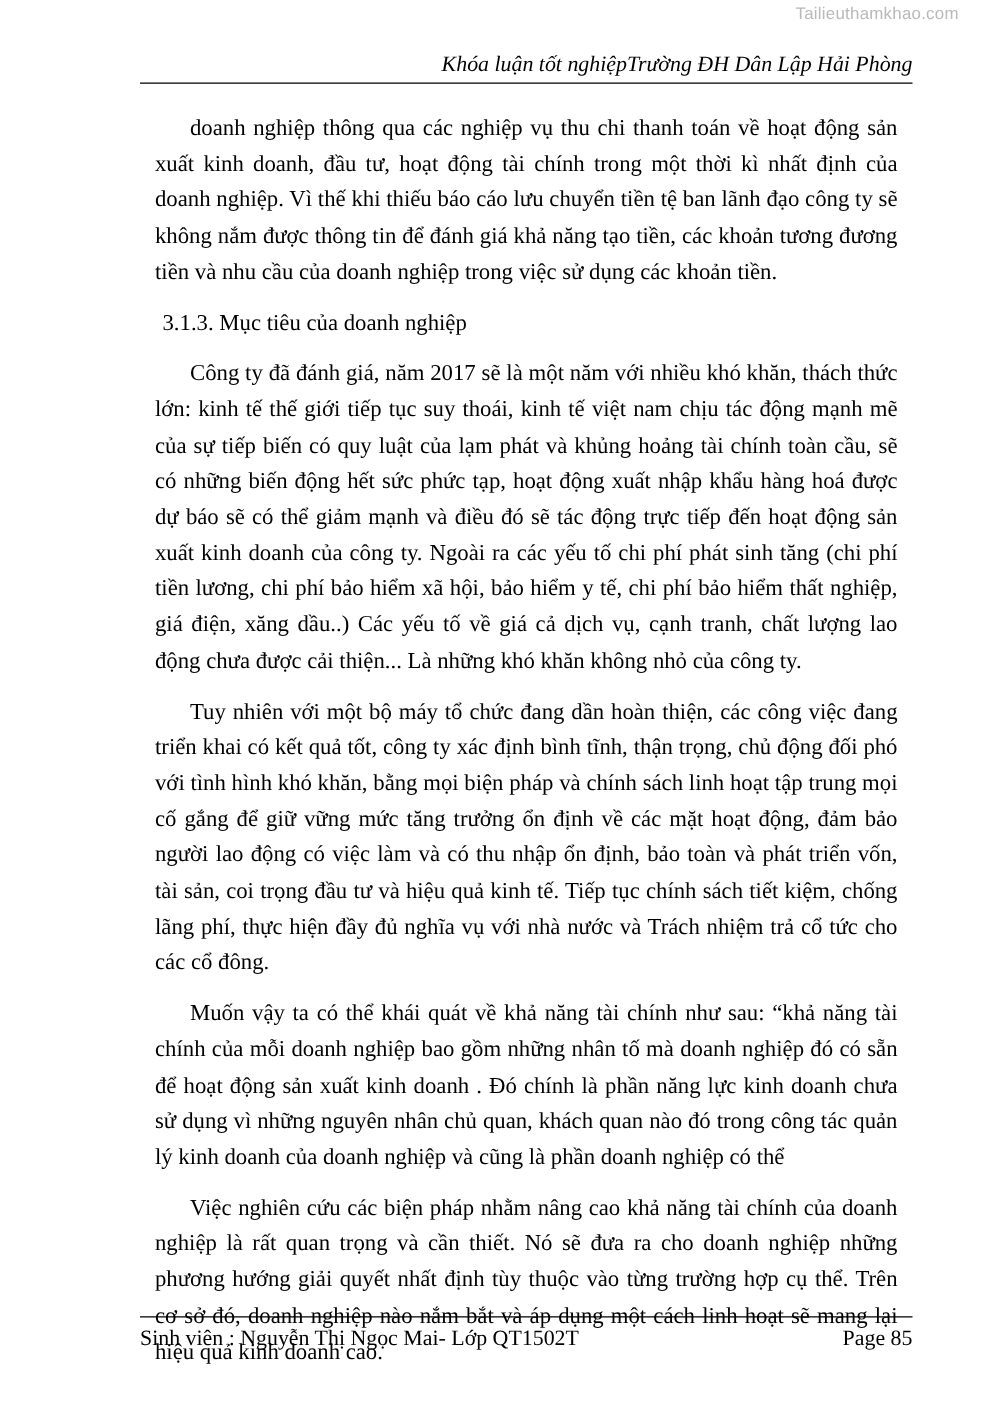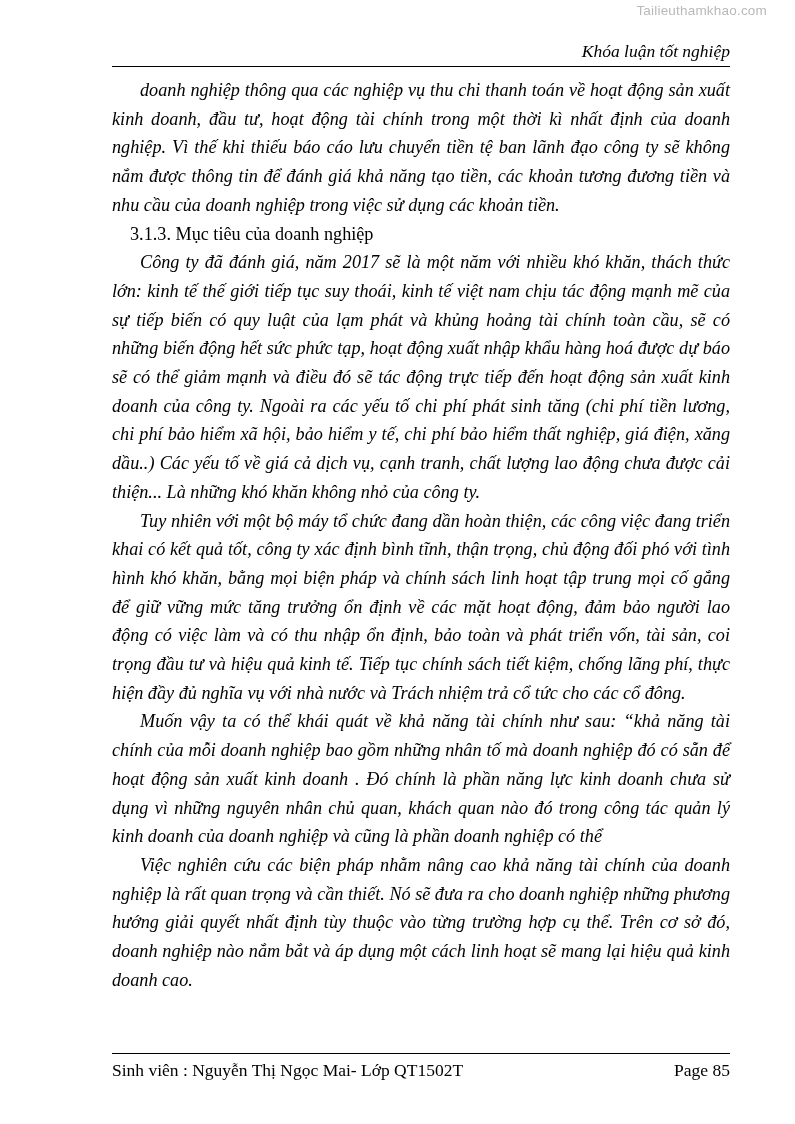--- a/index.html
+++ b/index.html
@@ -64,26 +64,25 @@
   
   .content {
     position: absolute;
     left: 112px;
     top: 76px;
     width: 618px;
     font-size: 18.2px;
     line-height: 28.7px;
   }
   .content p {
-    margin: 0;
+    margin: 12px;
     text-align: justify;
     text-justify: inter-word;
     text-indent: 28px;
     hyphens: none;
-    font-style: italic;
   }
   .content h3 {
     margin: 0;
     font-size: 18.2px;
     line-height: 28.7px;
     font-weight: normal;
     text-indent: 18px;
     text-align: left;
   }
   .content h3.h-sub {
@@ -114,20 +113,21 @@
 </style>
 </head>
 <body>
 
 <div class="page">
 
   <div class="watermark">Tailieuthamkhao.com</div>
 
   <div class="header">
     <span>Khóa luận tốt nghiệp</span>
+    <span>Trường ĐH Dân Lập Hải Phòng</span>
   </div>
   <div class="header-rule"></div>
 
   <div class="content">
     <p>doanh nghiệp thông qua các nghiệp vụ thu chi thanh toán về hoạt động sản xuất kinh doanh, đầu tư, hoạt động tài chính trong một thời kì nhất định của doanh nghiệp. Vì thế khi thiếu báo cáo lưu chuyển tiền tệ ban lãnh đạo công ty sẽ không nắm được thông tin để đánh giá khả năng tạo tiền, các khoản tương đương tiền và nhu cầu của doanh nghiệp trong việc sử dụng các khoản tiền.</p>
     <h3 class="h-sub">3.1.3. Mục tiêu của doanh nghiệp</h3>
     <p>Công ty đã đánh giá, năm 2017 sẽ là một năm với nhiều khó khăn, thách thức lớn: kinh tế thế giới tiếp tục suy thoái, kinh tế việt nam chịu tác động mạnh mẽ của sự tiếp biến có quy luật của lạm phát và khủng hoảng tài chính toàn cầu, sẽ có những biến động hết sức phức tạp, hoạt động xuất nhập khẩu hàng hoá được dự báo sẽ có thể giảm mạnh và điều đó sẽ tác động trực tiếp đến hoạt động sản xuất kinh doanh của công ty. Ngoài ra các yếu tố chi phí phát sinh tăng (chi phí tiền lương, chi phí bảo hiểm xã hội, bảo hiểm y tế, chi phí bảo hiểm thất nghiệp, giá điện, xăng dầu..) Các yếu tố về giá cả dịch vụ, cạnh tranh, chất lượng lao động chưa được cải thiện... Là những khó khăn không nhỏ của công ty.</p>
     <p>Tuy nhiên với một bộ máy tổ chức đang dần hoàn thiện, các công việc đang triển khai có kết quả tốt, công ty xác định bình tĩnh, thận trọng, chủ động đối phó với tình hình khó khăn, bằng mọi biện pháp và chính sách linh hoạt tập trung mọi cố gắng để giữ vững mức tăng trưởng ổn định về các mặt hoạt động, đảm bảo người lao động có việc làm và có thu nhập ổn định, bảo toàn và phát triển vốn, tài sản, coi trọng đầu tư và hiệu quả kinh tế. Tiếp tục chính sách tiết kiệm, chống lãng phí, thực hiện đầy đủ nghĩa vụ với nhà nước và Trách nhiệm trả cổ tức cho các cổ đông.</p>
     <p>Muốn vậy ta có thể khái quát về khả năng tài chính như sau: “khả năng tài chính của mỗi doanh nghiệp bao gồm những nhân tố mà doanh nghiệp đó có sẵn  để hoạt động sản xuất kinh doanh . Đó chính là phần năng lực kinh doanh chưa sử dụng vì những nguyên nhân chủ quan, khách quan nào đó trong công tác quản lý kinh doanh của doanh nghiệp và cũng là phần doanh nghiệp có thể</p>
     <p>Việc nghiên cứu các biện pháp nhằm nâng cao khả năng tài chính của doanh nghiệp là rất quan trọng và cần thiết. Nó sẽ đưa ra cho doanh nghiệp những phương hướng giải quyết nhất định tùy thuộc vào từng trường hợp cụ thể. Trên cơ sở đó, doanh nghiệp nào nắm bắt và áp dụng một cách linh hoạt sẽ mang lại hiệu quả kinh doanh cao.</p>

